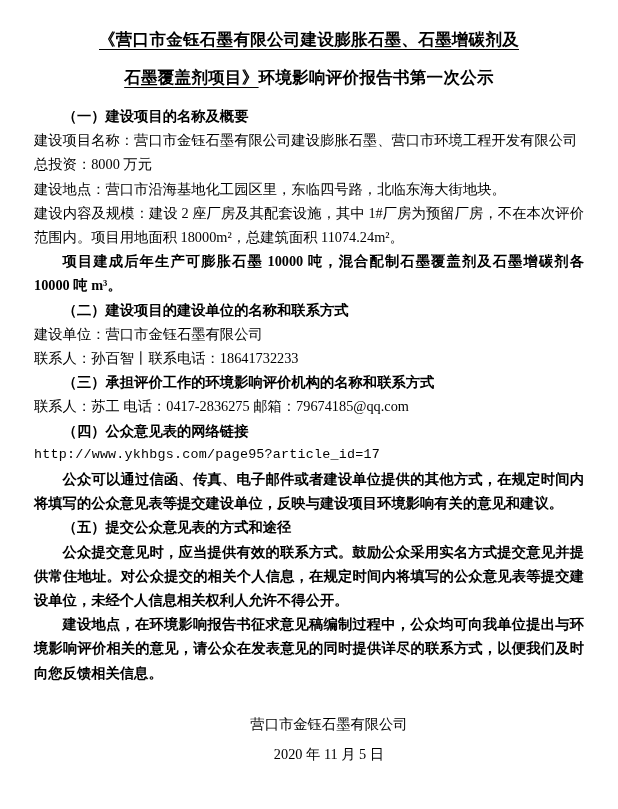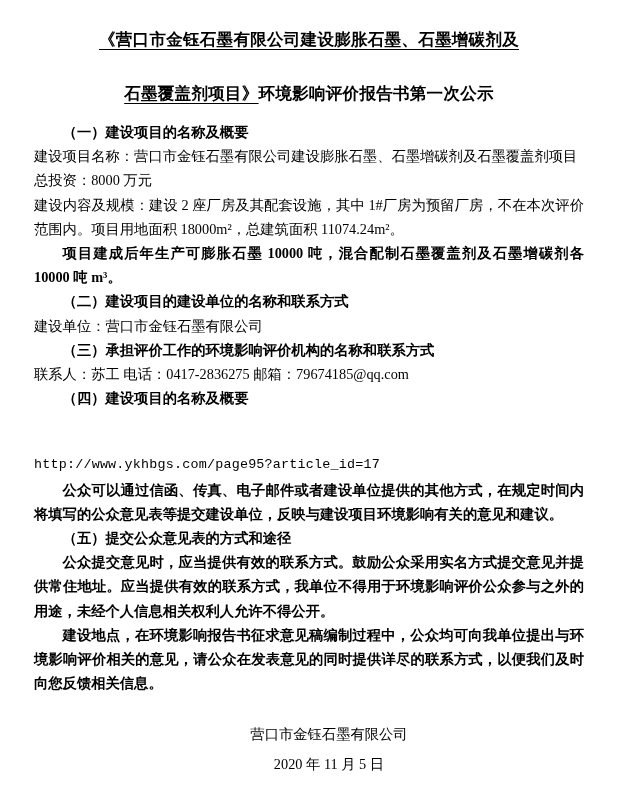--- a/index.html
+++ b/index.html
@@ -28,21 +28,21 @@
     line-height: 36px;
     letter-spacing: 0.3px;
   }
   .title .line1 {
     display: block;
     text-decoration: underline;
     text-underline-offset: 4px;
   }
   .title .line2 {
     display: block;
-    margin-top: 18px;
+    margin-top: 2px;
   }
   .title .line2 .ul {
     text-decoration: underline;
     text-underline-offset: 4px;
   }
   .body {
     margin-top: 8px;
     font-size: 14.3px;
     line-height: 24.2px;
   }
@@ -55,21 +55,20 @@
     text-indent: 2em;
     font-weight: bold;
   }
   .ind0 {
     text-indent: 0;
   }
   .mono {
     font-family: "Liberation Mono", monospace;
     font-size: 13.4px;
     letter-spacing: 0.2px;
-    margin-top: 43px;
   }
   .sig {
     margin-top: 26px;
     text-align: center;
     font-size: 14.3px;
     line-height: 26px;
   }
   .sig .l1 {
     display: block;
     padding-left: 40px;
@@ -86,37 +85,39 @@
 <div class="page">
 
   <div class="title">
     <span class="line1">《营口市金钰石墨有限公司建设膨胀石墨、石墨增碳剂及</span>
     <span class="line2"><span class="ul">石墨覆盖剂项目》</span><span>环境影响评价报告书第一次公示</span></span>
   </div>
 
   <div class="body">
 
     <p class="ind1">（一）建设项目的名称及概要</p>
-    <p class="ind0">建设项目名称：营口市金钰石墨有限公司建设膨胀石墨、石墨增碳剂及石墨覆盖剂项目</p>
+    <p class="ind0">建设项目名称：营口市金钰石墨有限公司建设膨胀石墨、营口市环境工程开发有限公司</p>
     <p class="ind0">总投资：8000 万元</p>
+    <p class="ind0">建设地点：营口市沿海基地化工园区里，东临四号路，北临东海大街地块。</p>
     <p class="ind0">建设内容及规模：建设 2 座厂房及其配套设施，其中 1#厂房为预留厂房，不在本次评价范围内。项目用地面积 18000m²，总建筑面积 11074.24m²。</p>
     <p class="ind1">项目建成后年生产可膨胀石墨 10000 吨，混合配制石墨覆盖剂及石墨增碳剂各 10000 吨 m³。</p>
 
     <p class="ind1">（二）建设项目的建设单位的名称和联系方式</p>
     <p class="ind0">建设单位：营口市金钰石墨有限公司</p>
+    <p class="ind0">联系人：孙百智丨联系电话：18641732233</p>
 
     <p class="ind1">（三）承担评价工作的环境影响评价机构的名称和联系方式</p>
     <p class="ind0">联系人：苏工       电话：0417-2836275      邮箱：79674185@qq.com</p>
 
-    <p class="ind1">（四）建设项目的名称及概要</p>
+    <p class="ind1">（四）公众意见表的网络链接</p>
     <p class="ind0 mono">http://www.ykhbgs.com/page95?article_id=17</p>
 
     <p class="ind1">公众可以通过信函、传真、电子邮件或者建设单位提供的其他方式，在规定时间内将填写的公众意见表等提交建设单位，反映与建设项目环境影响有关的意见和建议。</p>
     <p class="ind1">（五）提交公众意见表的方式和途径</p>
-    <p class="ind1">公众提交意见时，应当提供有效的联系方式。鼓励公众采用实名方式提交意见并提供常住地址。应当提供有效的联系方式，我单位不得用于环境影响评价公众参与之外的用途，未经个人信息相关权利人允许不得公开。</p>
+    <p class="ind1">公众提交意见时，应当提供有效的联系方式。鼓励公众采用实名方式提交意见并提供常住地址。对公众提交的相关个人信息，在规定时间内将填写的公众意见表等提交建设单位，未经个人信息相关权利人允许不得公开。</p>
 
     <p class="ind1">建设地点，在环境影响报告书征求意见稿编制过程中，公众均可向我单位提出与环境影响评价相关的意见，请公众在发表意见的同时提供详尽的联系方式，以便我们及时向您反馈相关信息。</p>
 
   </div>
 
   <div class="sig">
     <span class="l1">营口市金钰石墨有限公司</span>
     <span class="l2">2020 年 11 月 5 日</span>
   </div>
 

